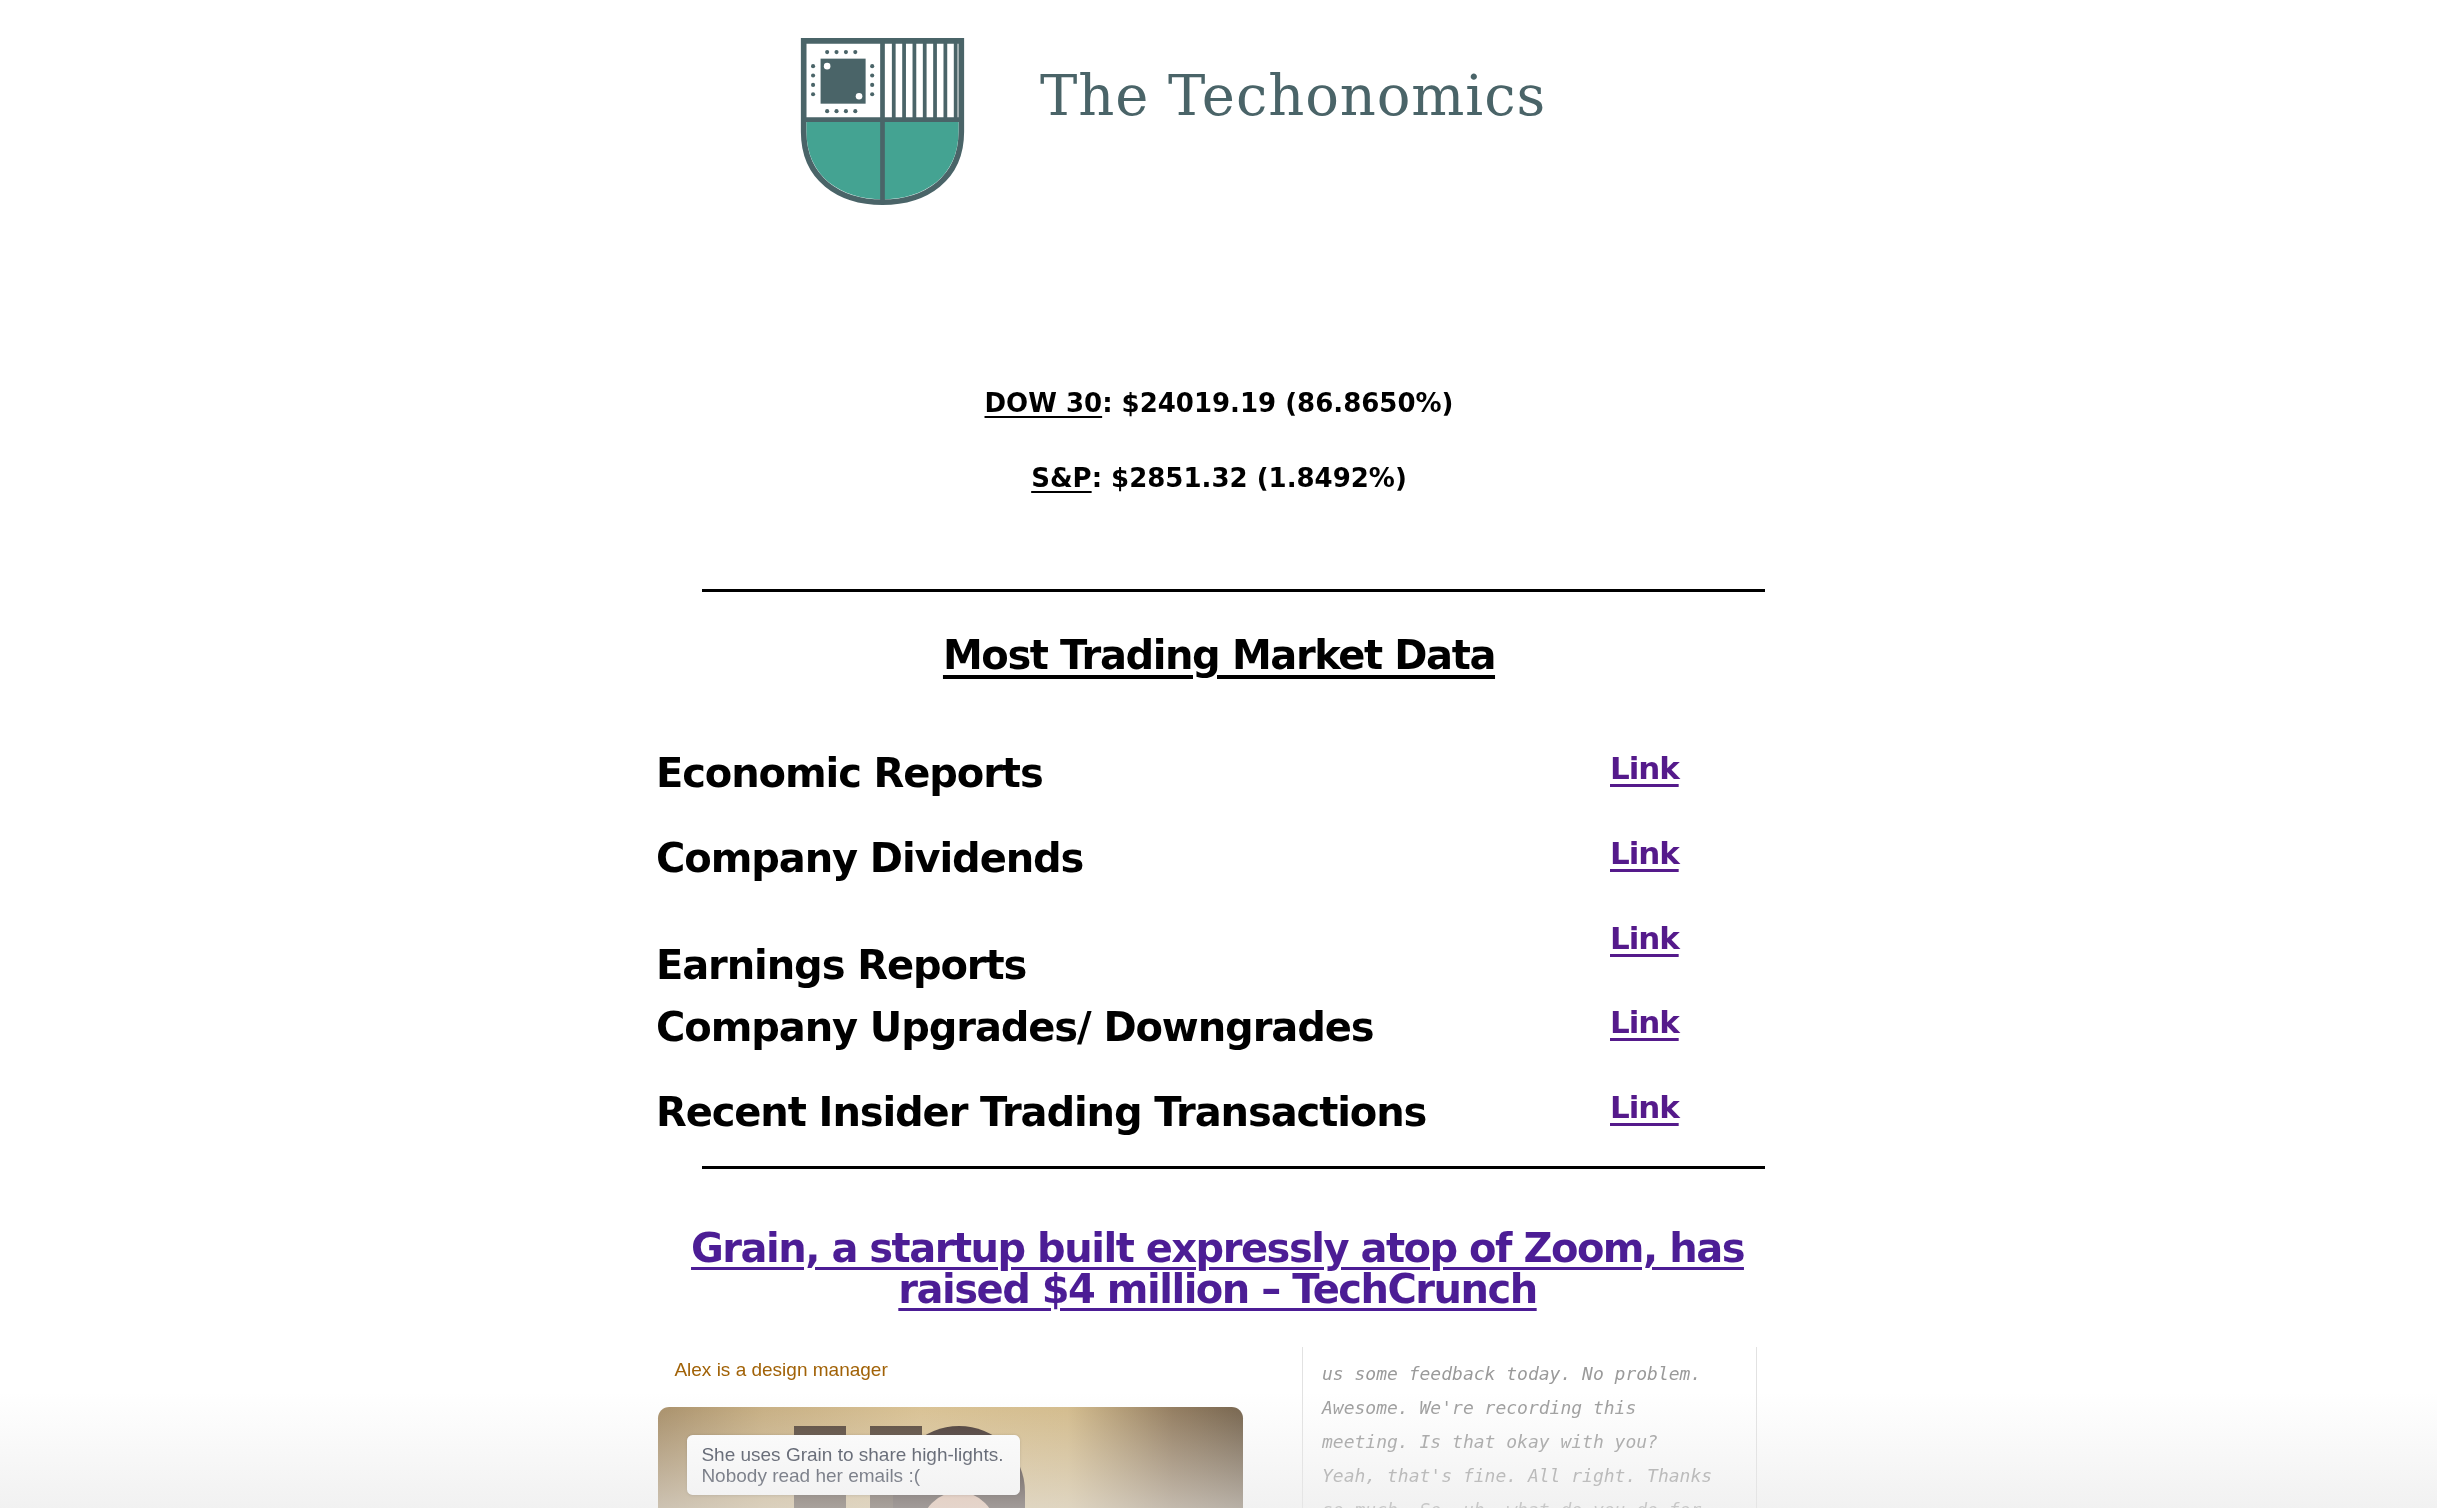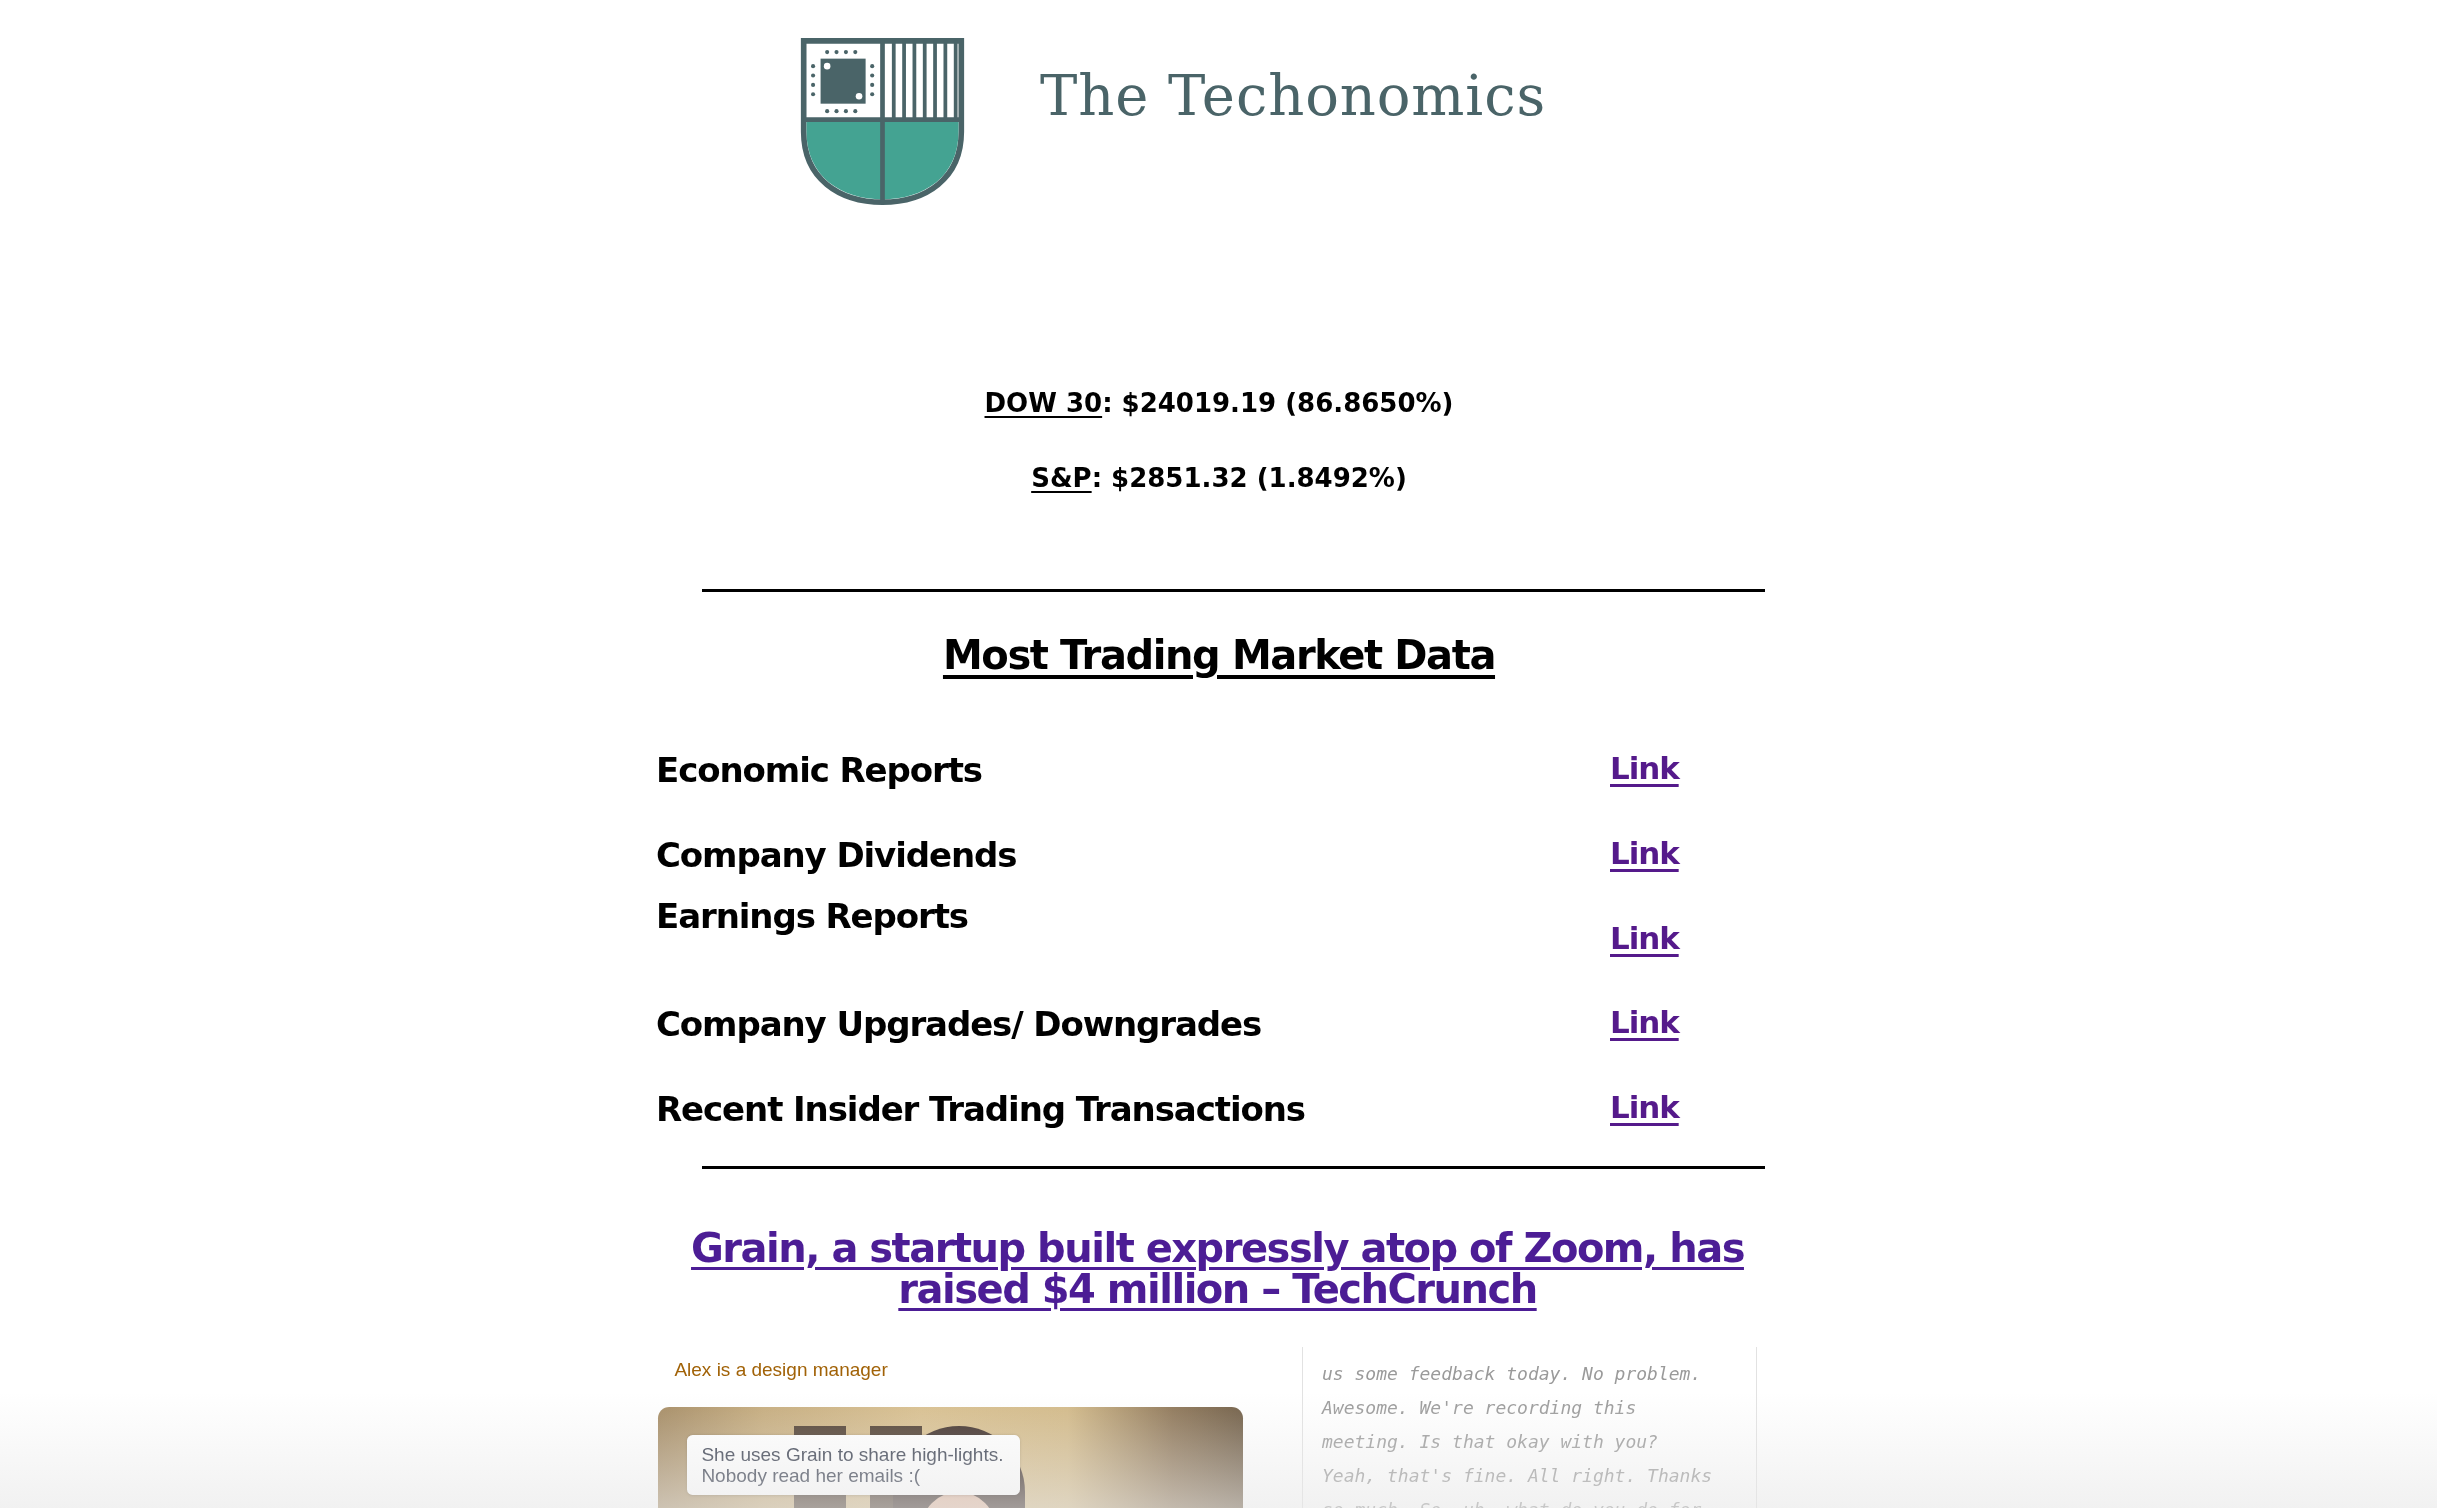--- a/index.html
+++ b/index.html
@@ -31,21 +31,21 @@
 
   #market-heading {
     left:0; width:2438px; top:632px; text-align:center;
     font-family:"DejaVu Sans", sans-serif; font-weight:bold; font-size:40px;
     letter-spacing:-1.4px; text-decoration:underline; text-underline-offset:5.6px;
     text-decoration-thickness:3.8px; white-space:nowrap;
   }
 
   .row-label {
     left:656px; font-family:"DejaVu Sans", sans-serif; font-weight:bold;
-    font-size:34px; letter-spacing:-1.1px; white-space:nowrap; line-height:1;
+    font-size:40px; letter-spacing:-1.1px; white-space:nowrap; line-height:1;
   }
   .row-link {
     left:1610px; font-family:"DejaVu Sans", sans-serif; font-weight:bold;
     font-size:31px; letter-spacing:-1.1px; color:#551a8b; text-decoration:underline;
     text-underline-offset:4.7px; text-decoration-thickness:2.8px; line-height:1; cursor:pointer;
   }
 
   #article-title {
     left:658px; width:1119px; top:1228px; text-align:center;
     font-family:"DejaVu Sans", sans-serif; font-weight:bold; font-size:40px;
@@ -147,21 +147,21 @@
 <div class="abs divider" id="divider-1"></div>
 
 <div class="abs" id="market-heading">Most Trading Market Data</div>
 
 <div class="abs row-label" style="top:753px">Economic Reports</div>
 <a class="abs row-link" style="top:753px">Link</a>
 
 <div class="abs row-label" style="top:838px">Company Dividends</div>
 <a class="abs row-link" style="top:838px">Link</a>
 
-<div class="abs row-label" style="top:899px">Earnings Reports</div>
+<div class="abs row-label" style="top:945px">Earnings Reports</div>
 <a class="abs row-link" style="top:923px">Link</a>
 
 <div class="abs row-label" style="top:1007px">Company Upgrades/ Downgrades</div>
 <a class="abs row-link" style="top:1007px">Link</a>
 
 <div class="abs row-label" style="top:1092px">Recent Insider Trading Transactions</div>
 <a class="abs row-link" style="top:1092px">Link</a>
 
 <div class="abs divider" id="divider-2"></div>
 

